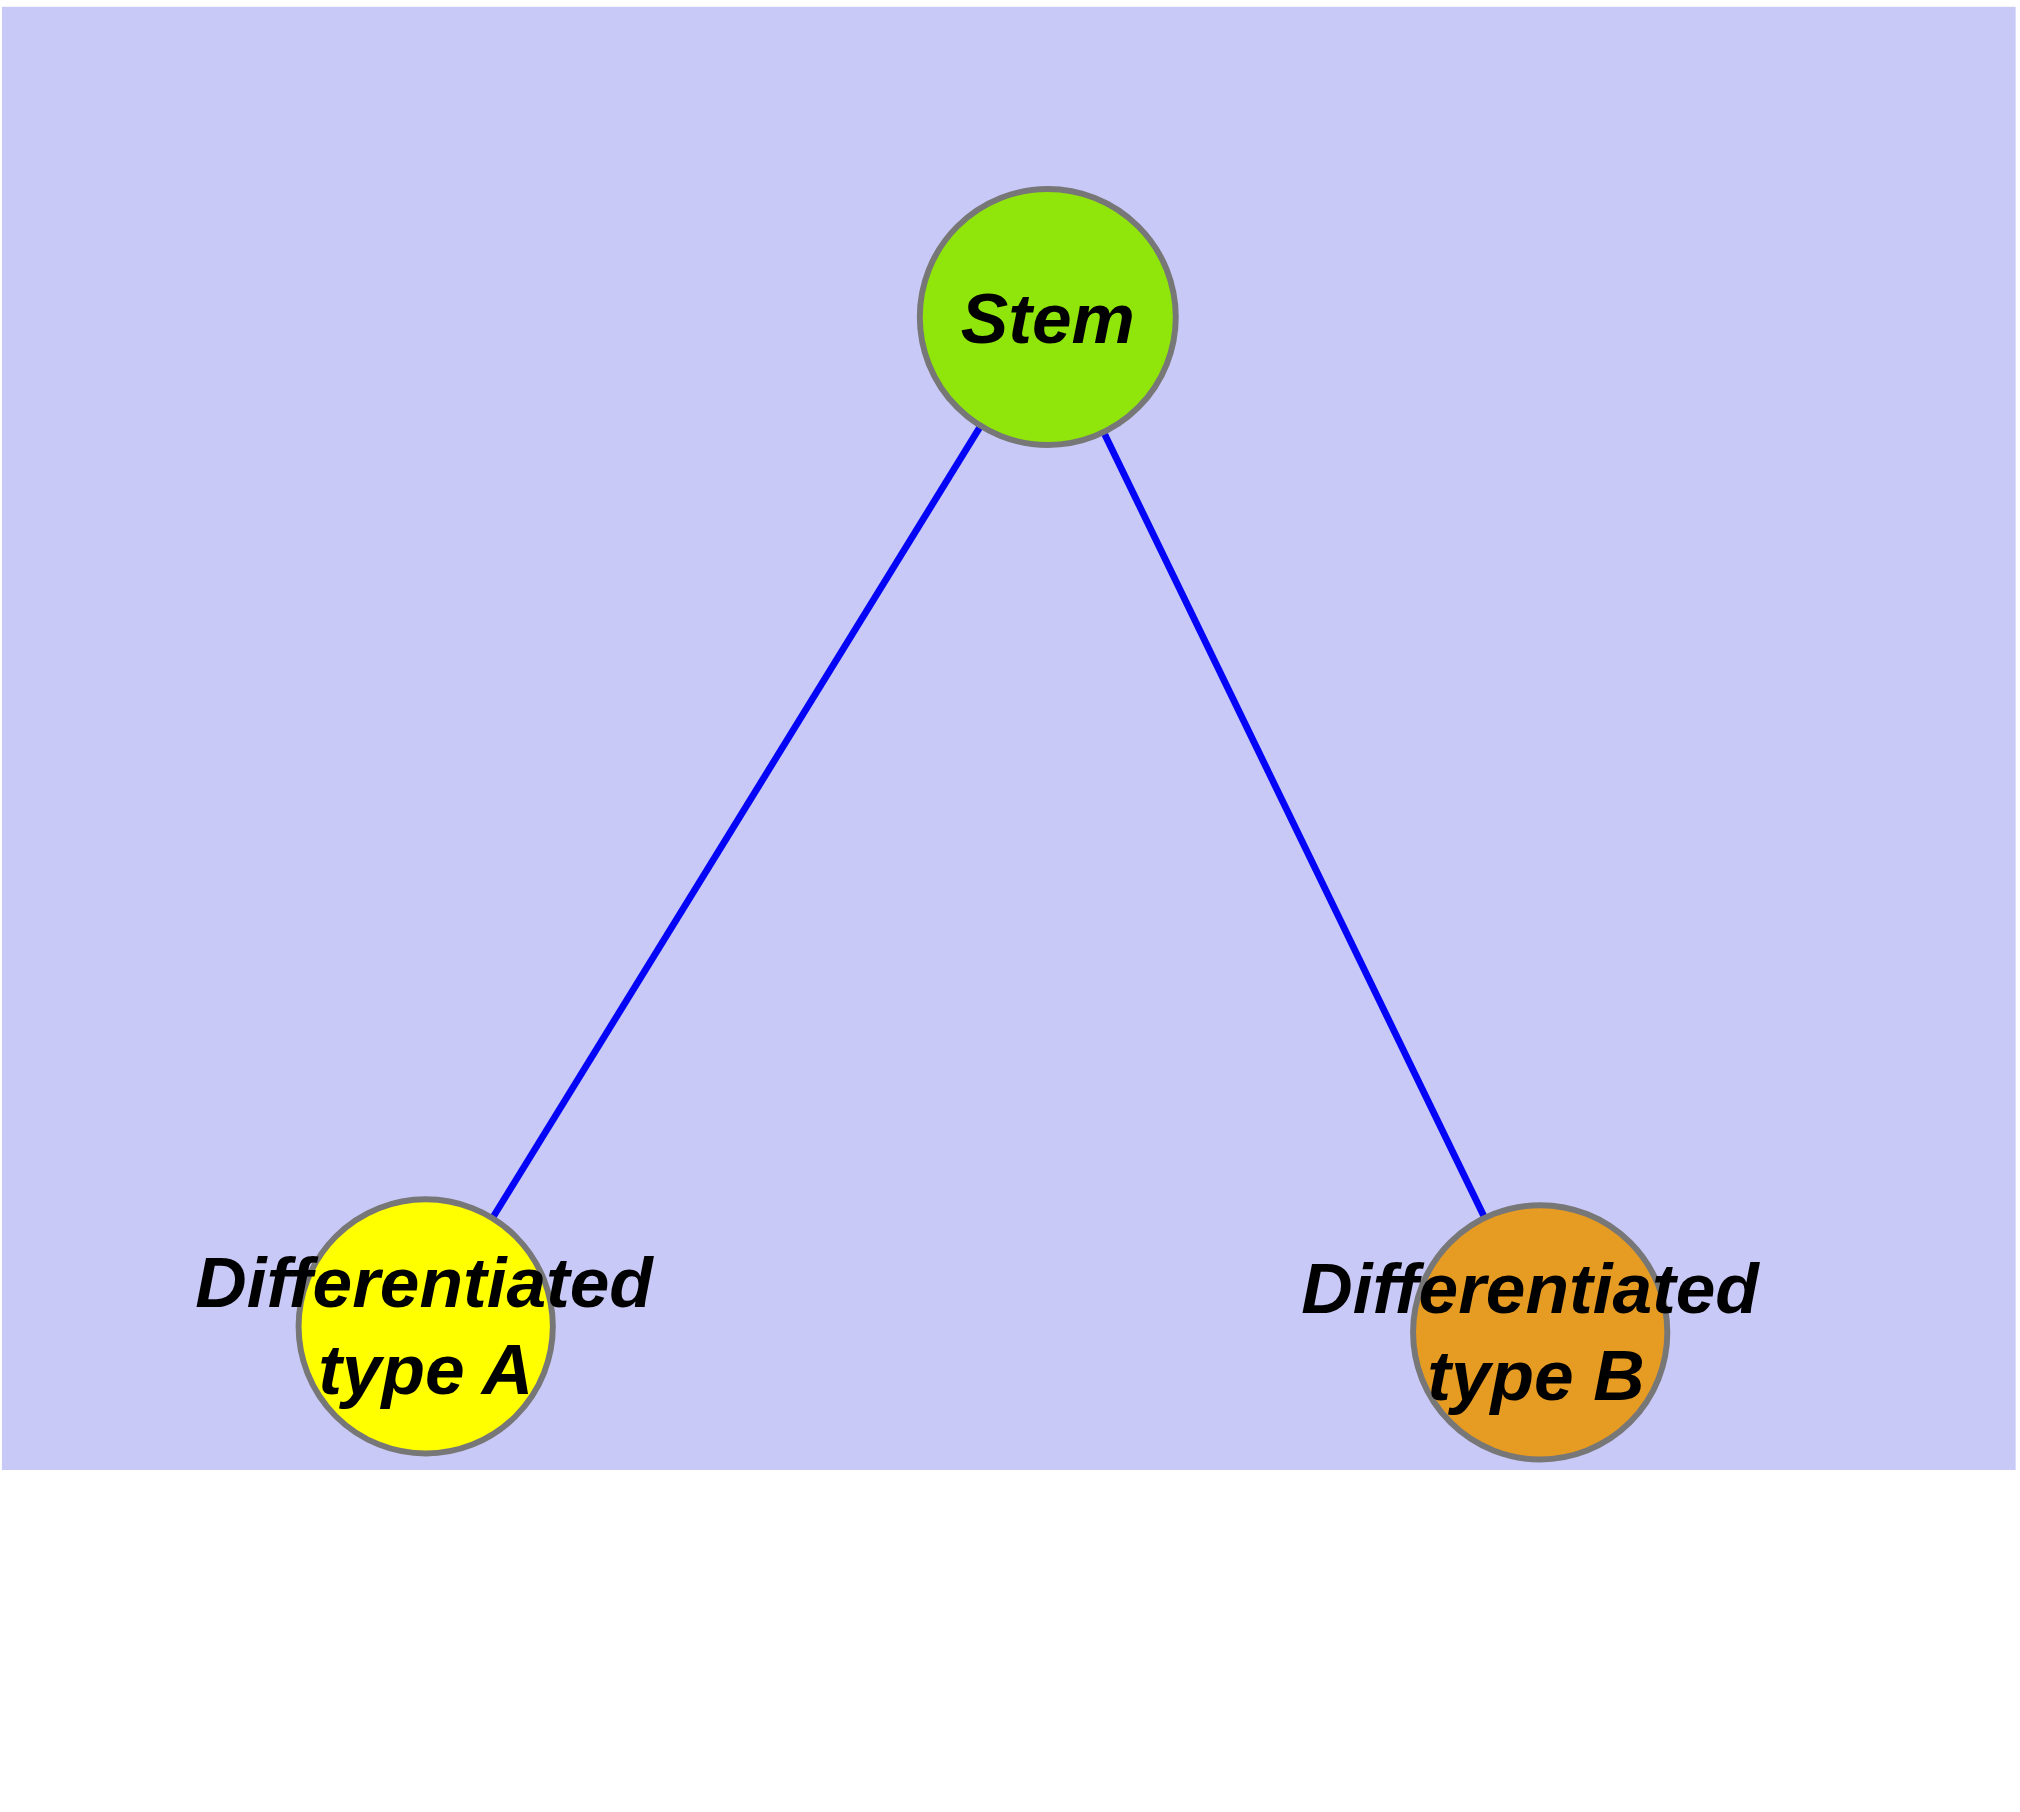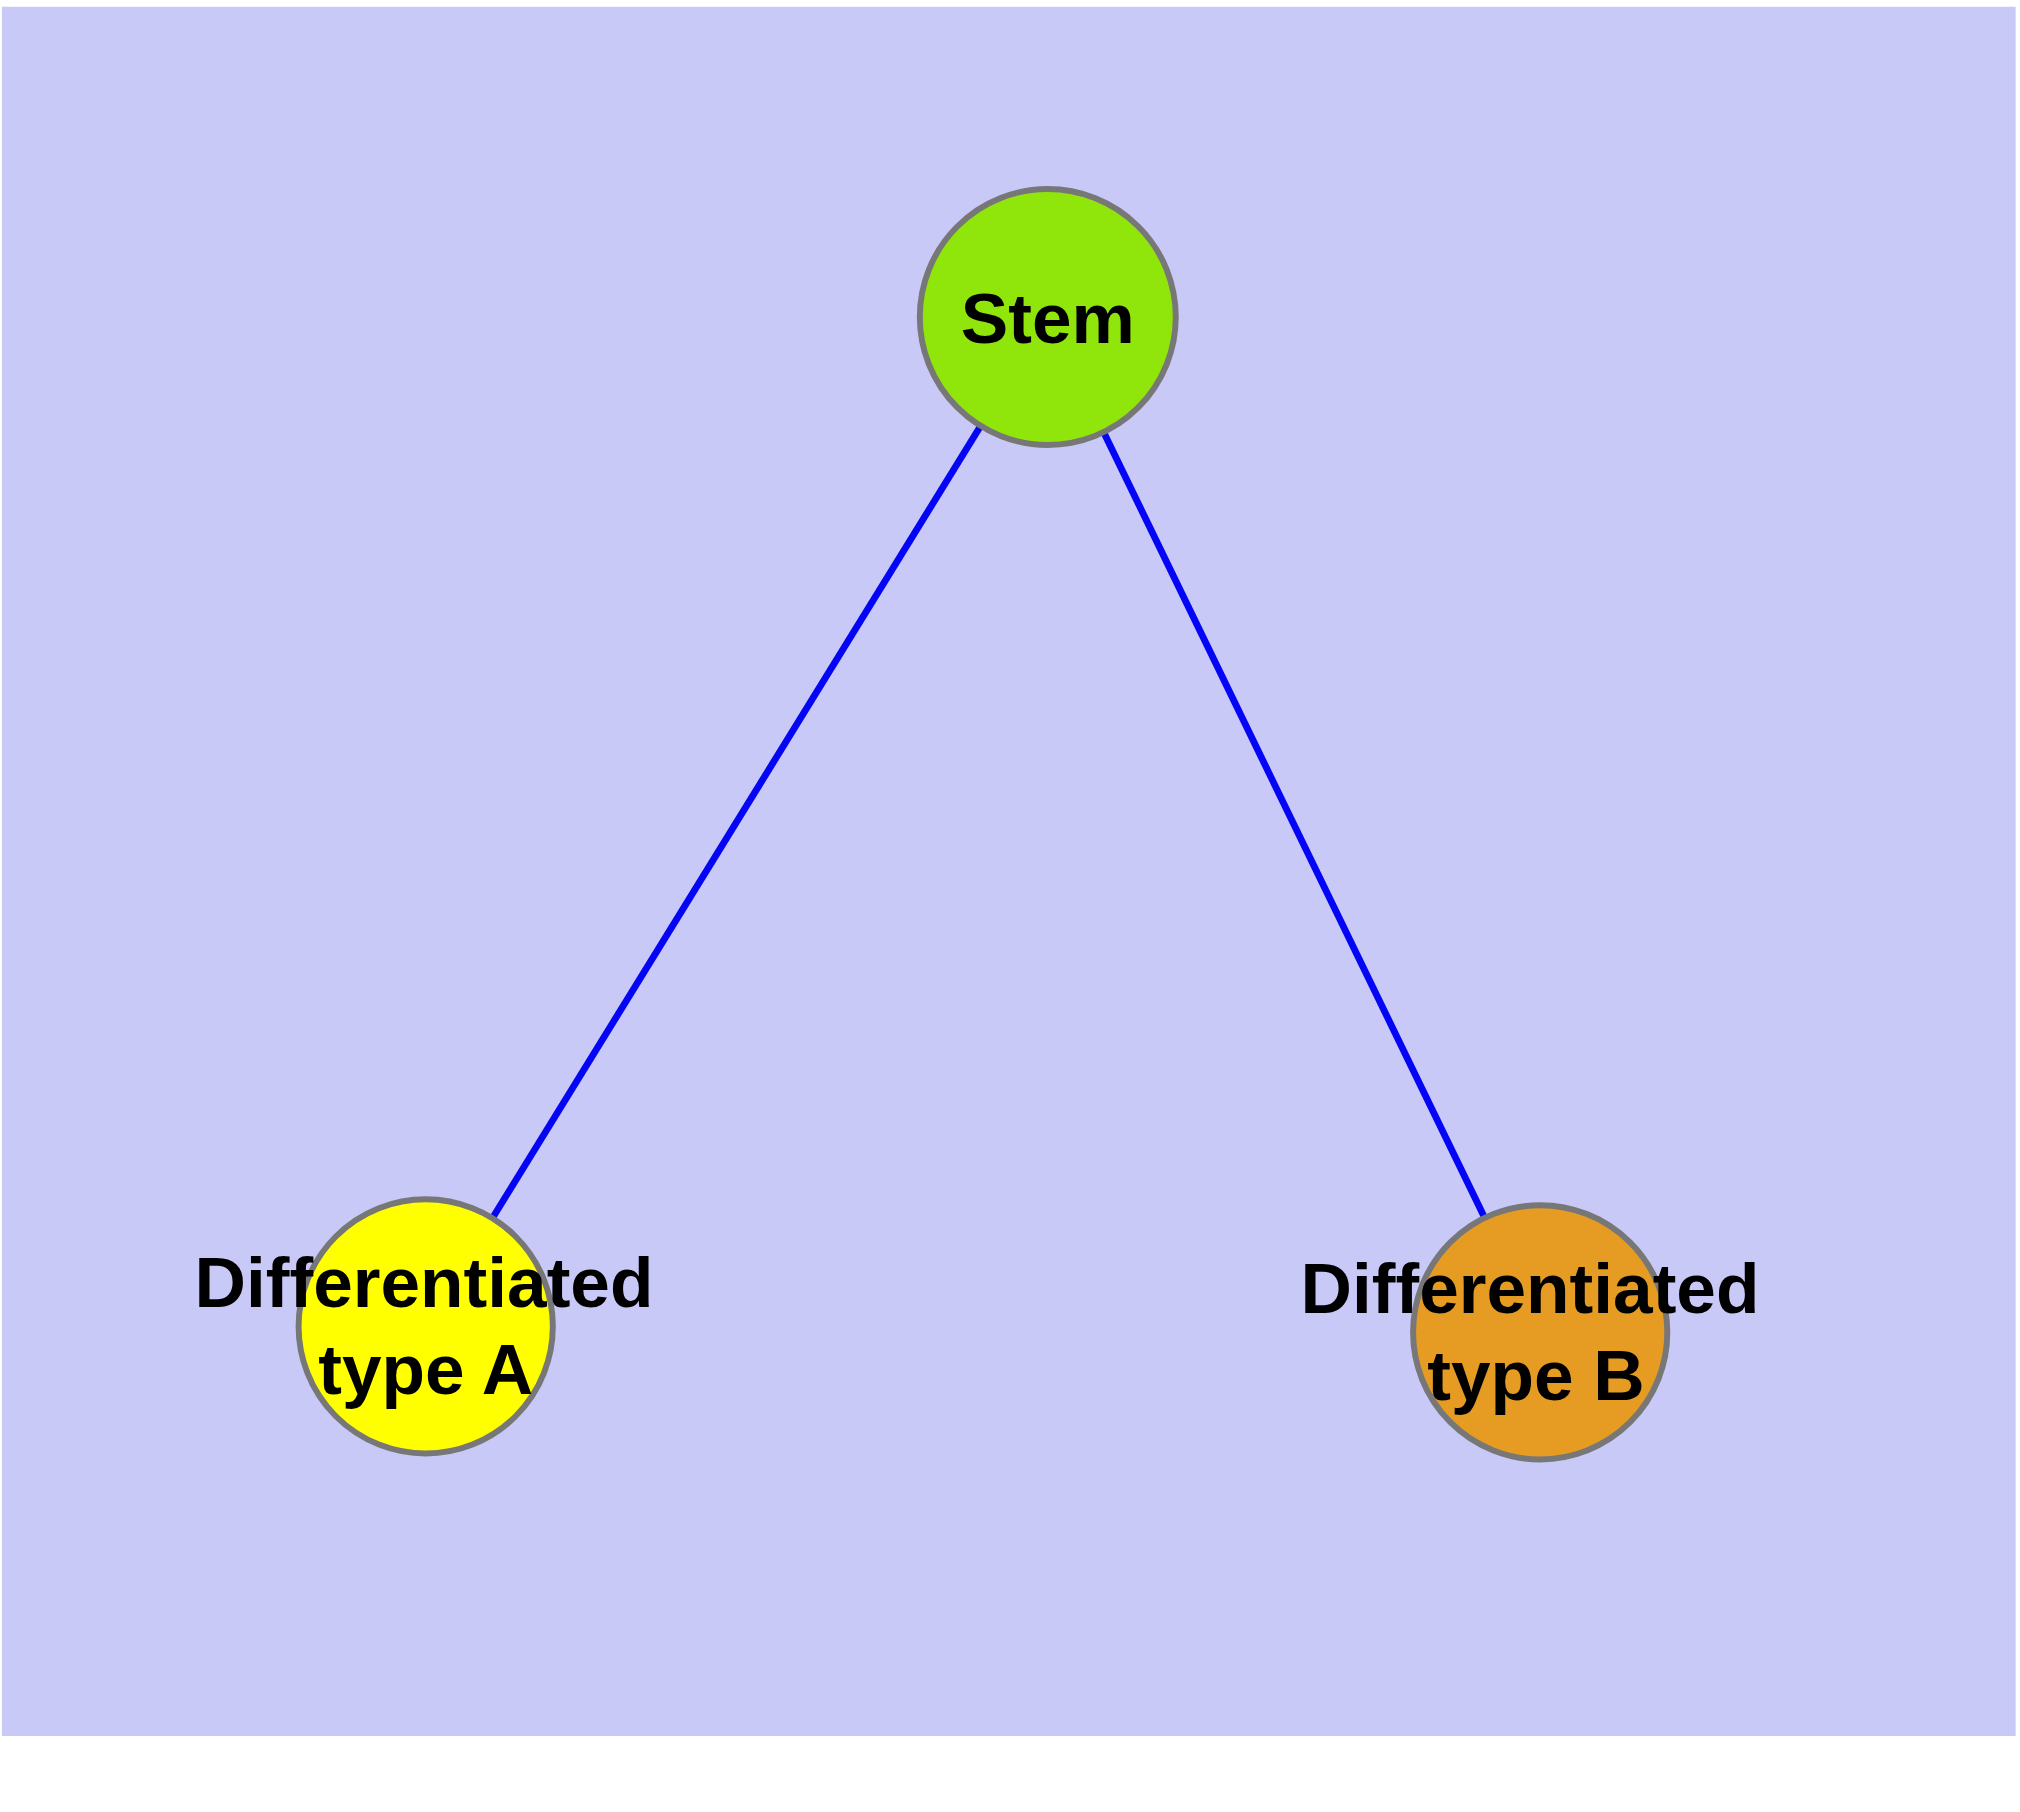--- a/index.html
+++ b/index.html
@@ -3,22 +3,23 @@
 <meta charset="utf-8">
 <style>
   html, body {
     margin: 0;
     padding: 0;
     background: #ffffff;
     font-family: "Liberation Sans", sans-serif;
   }
   .canvas-wrap {
     width: 2021px;
-    height: 1736px;
+    height: 1470px;
     background: #ffffff;
+    font-style: italic;
   }
   svg {
     display: block;
     width: 2021px;
     height: 1812px;
   }
   .edge {
     stroke-width: 8;
     stroke-linecap: butt;
   }

